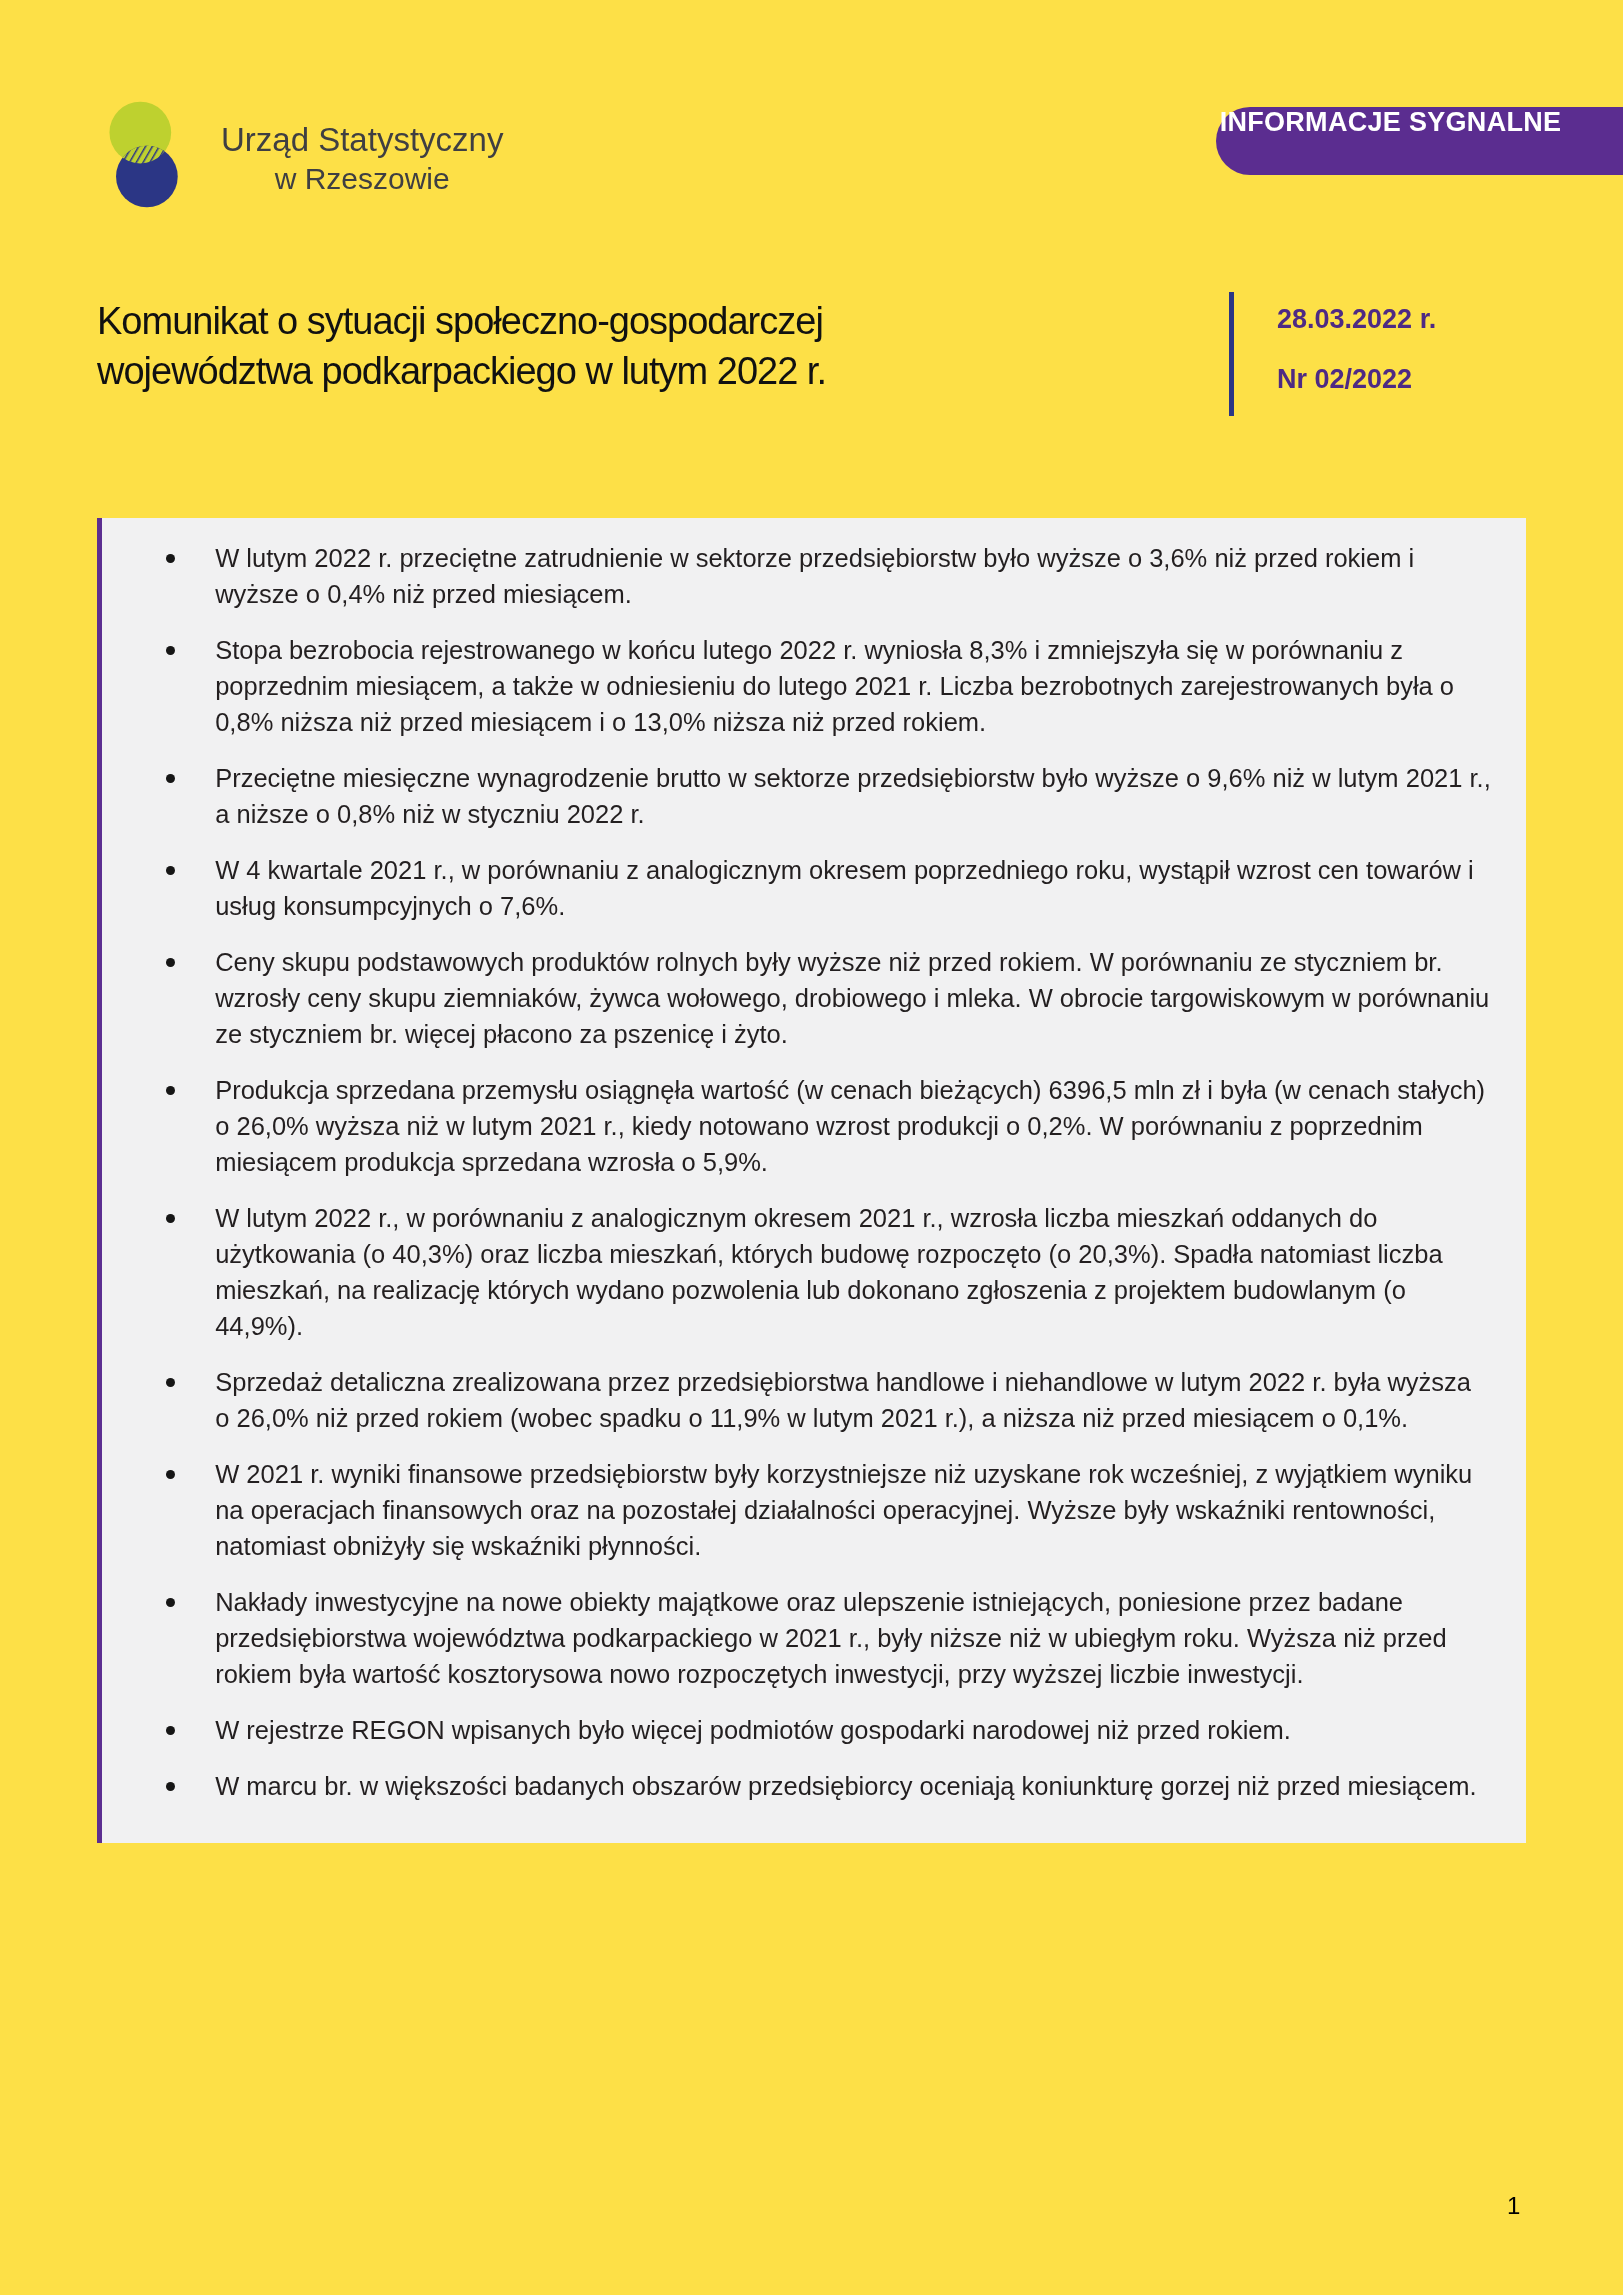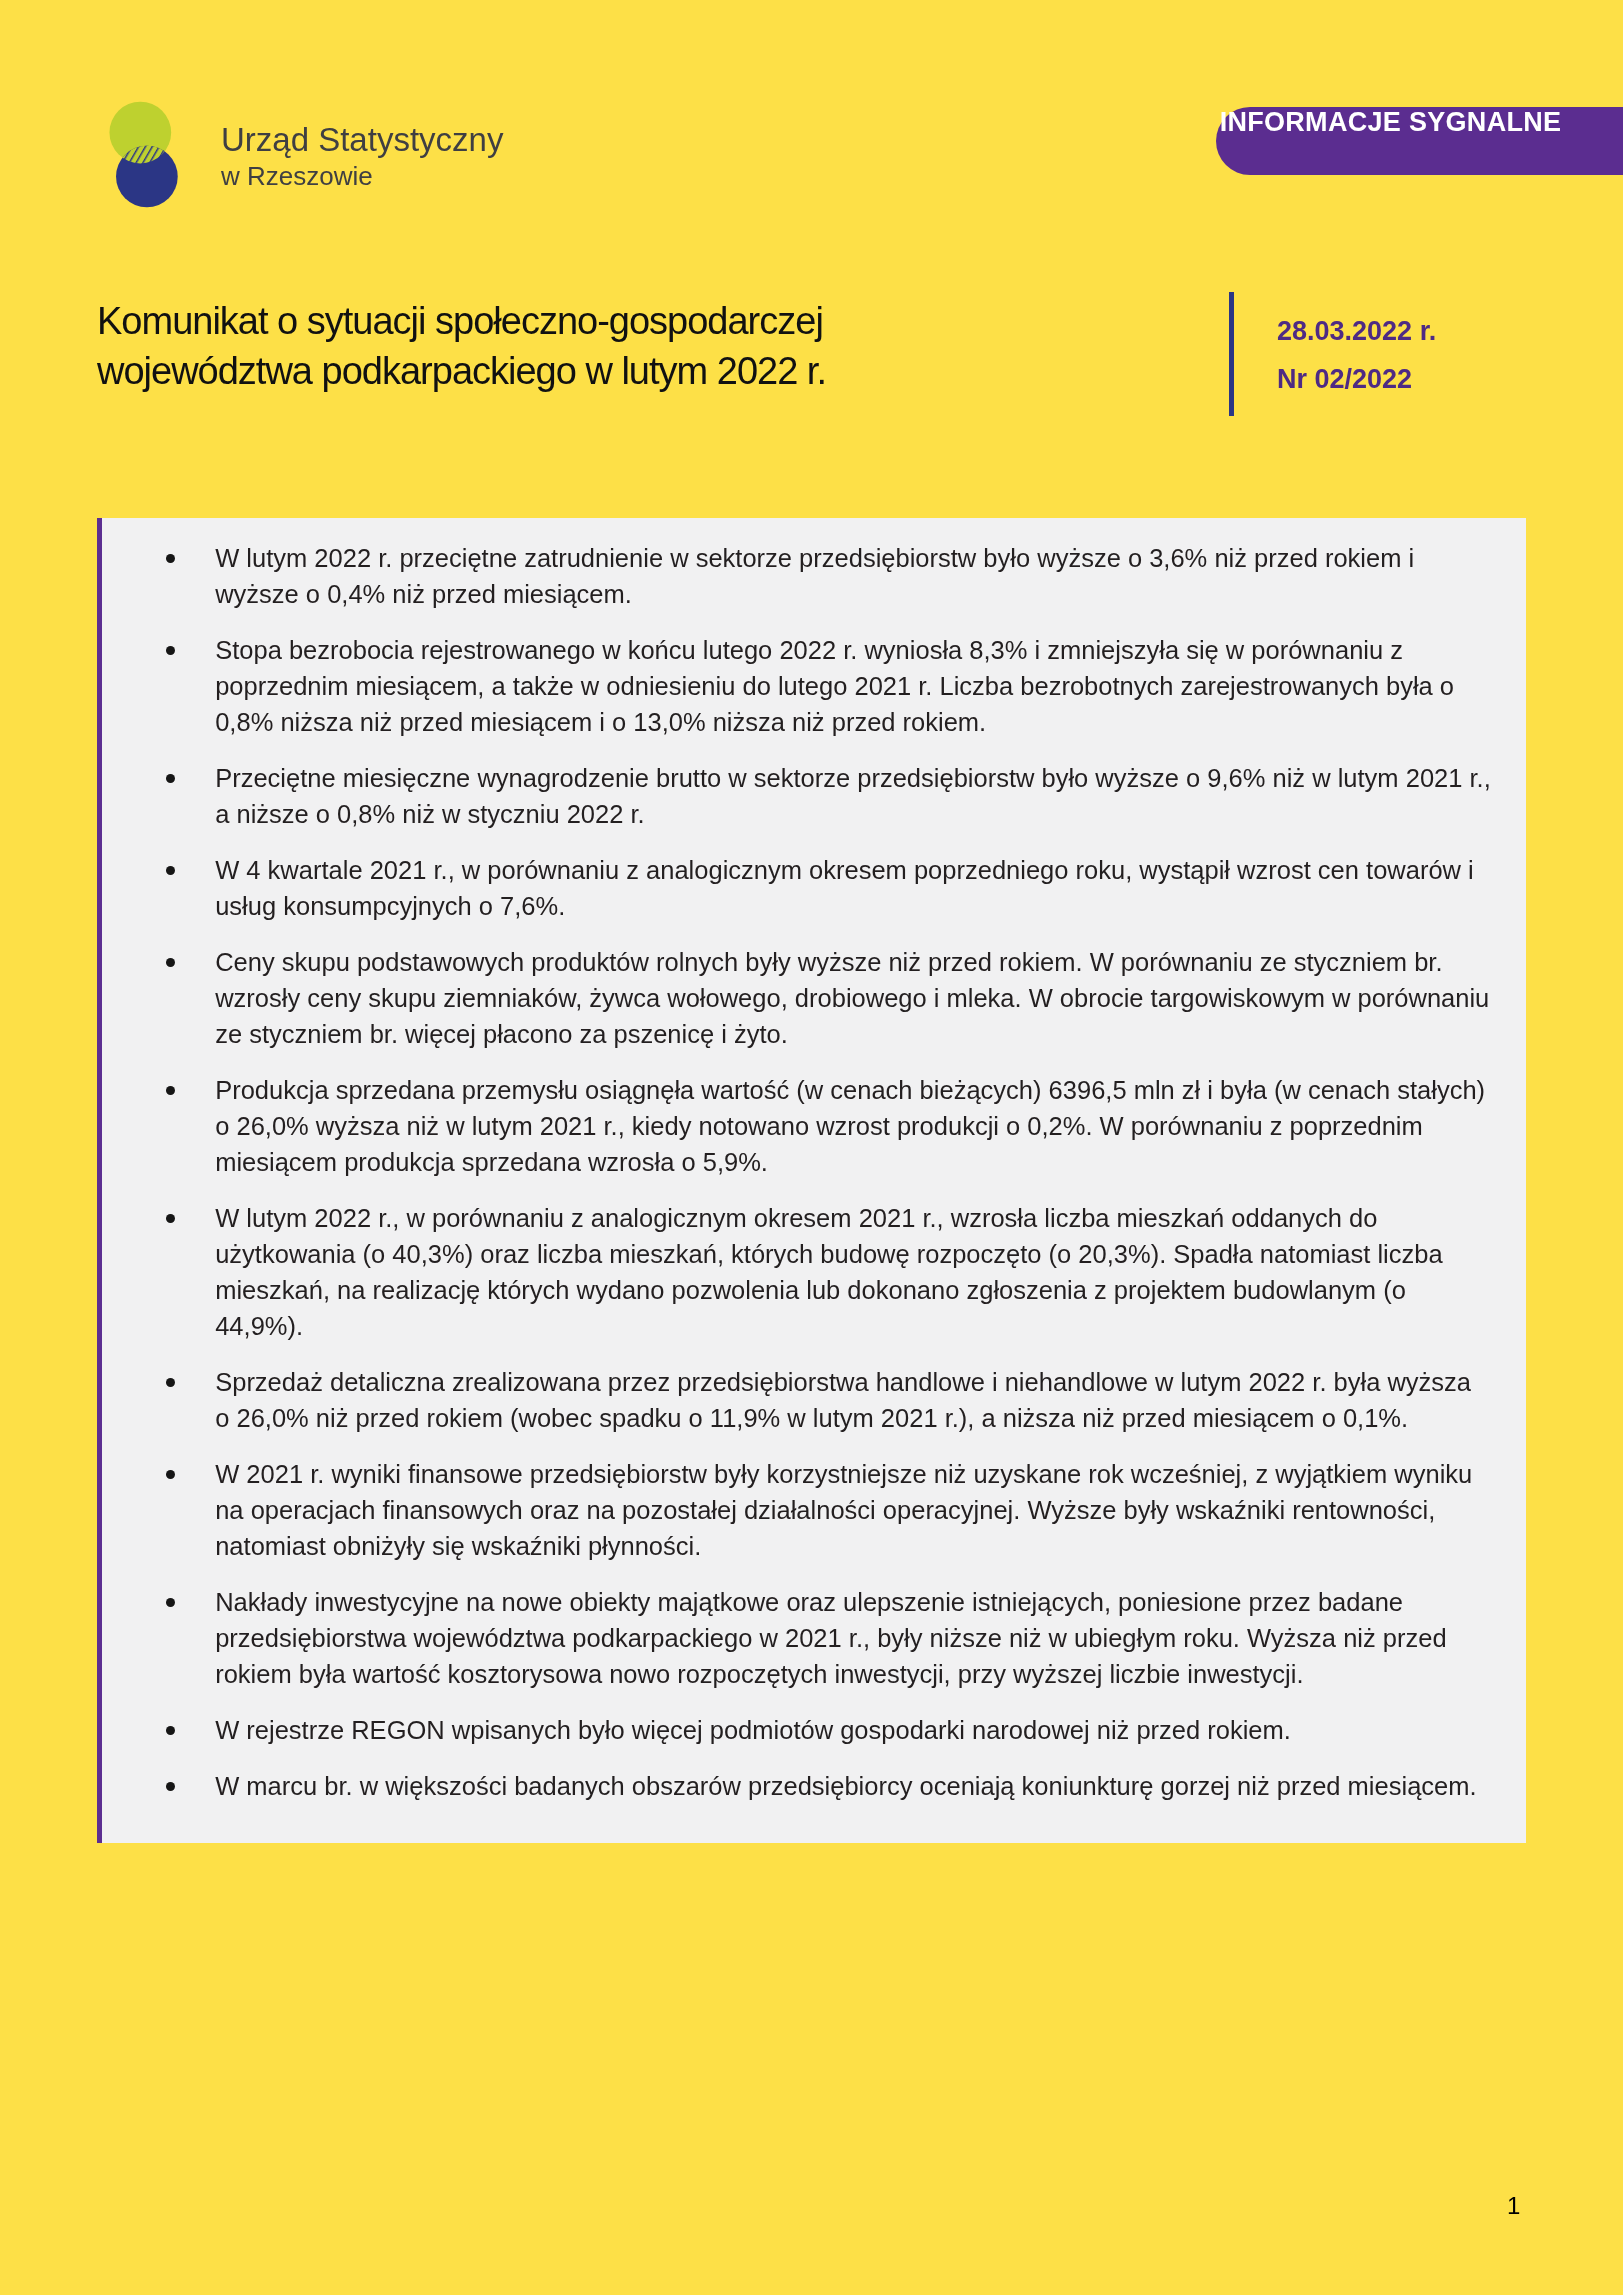--- a/index.html
+++ b/index.html
@@ -29,22 +29,23 @@
     color: #3f3f42;
     line-height: 1.12;
   }
   .org-name .line1 {
     display: block;
     font-size: 33px;
     letter-spacing: 0px;
   }
   .org-name .line2 {
     display: block;
-    font-size: 26px;
+    font-size: 30px;
     margin-top: 2.6px;
+    text-align: center;
   }
 
   .signal-badge {
     position: absolute;
     left: 1216px;
     top: 107px;
     width: 408px;
     height: 68px;
     background: #5b2d90;
     border-radius: 41px 0 0 41px;
@@ -79,21 +80,21 @@
     position: absolute;
     left: 1229px;
     top: 292px;
     width: 4.6px;
     height: 124px;
     background: #2b3685;
   }
   .meta-date {
     position: absolute;
     left: 1277px;
-    top: 316px;
+    top: 304px;
     font-size: 27px;
     font-weight: 700;
     color: #4e2a84;
     white-space: nowrap;
   }
   .meta-issue {
     position: absolute;
     left: 1277px;
     top: 364px;
     font-size: 27px;

